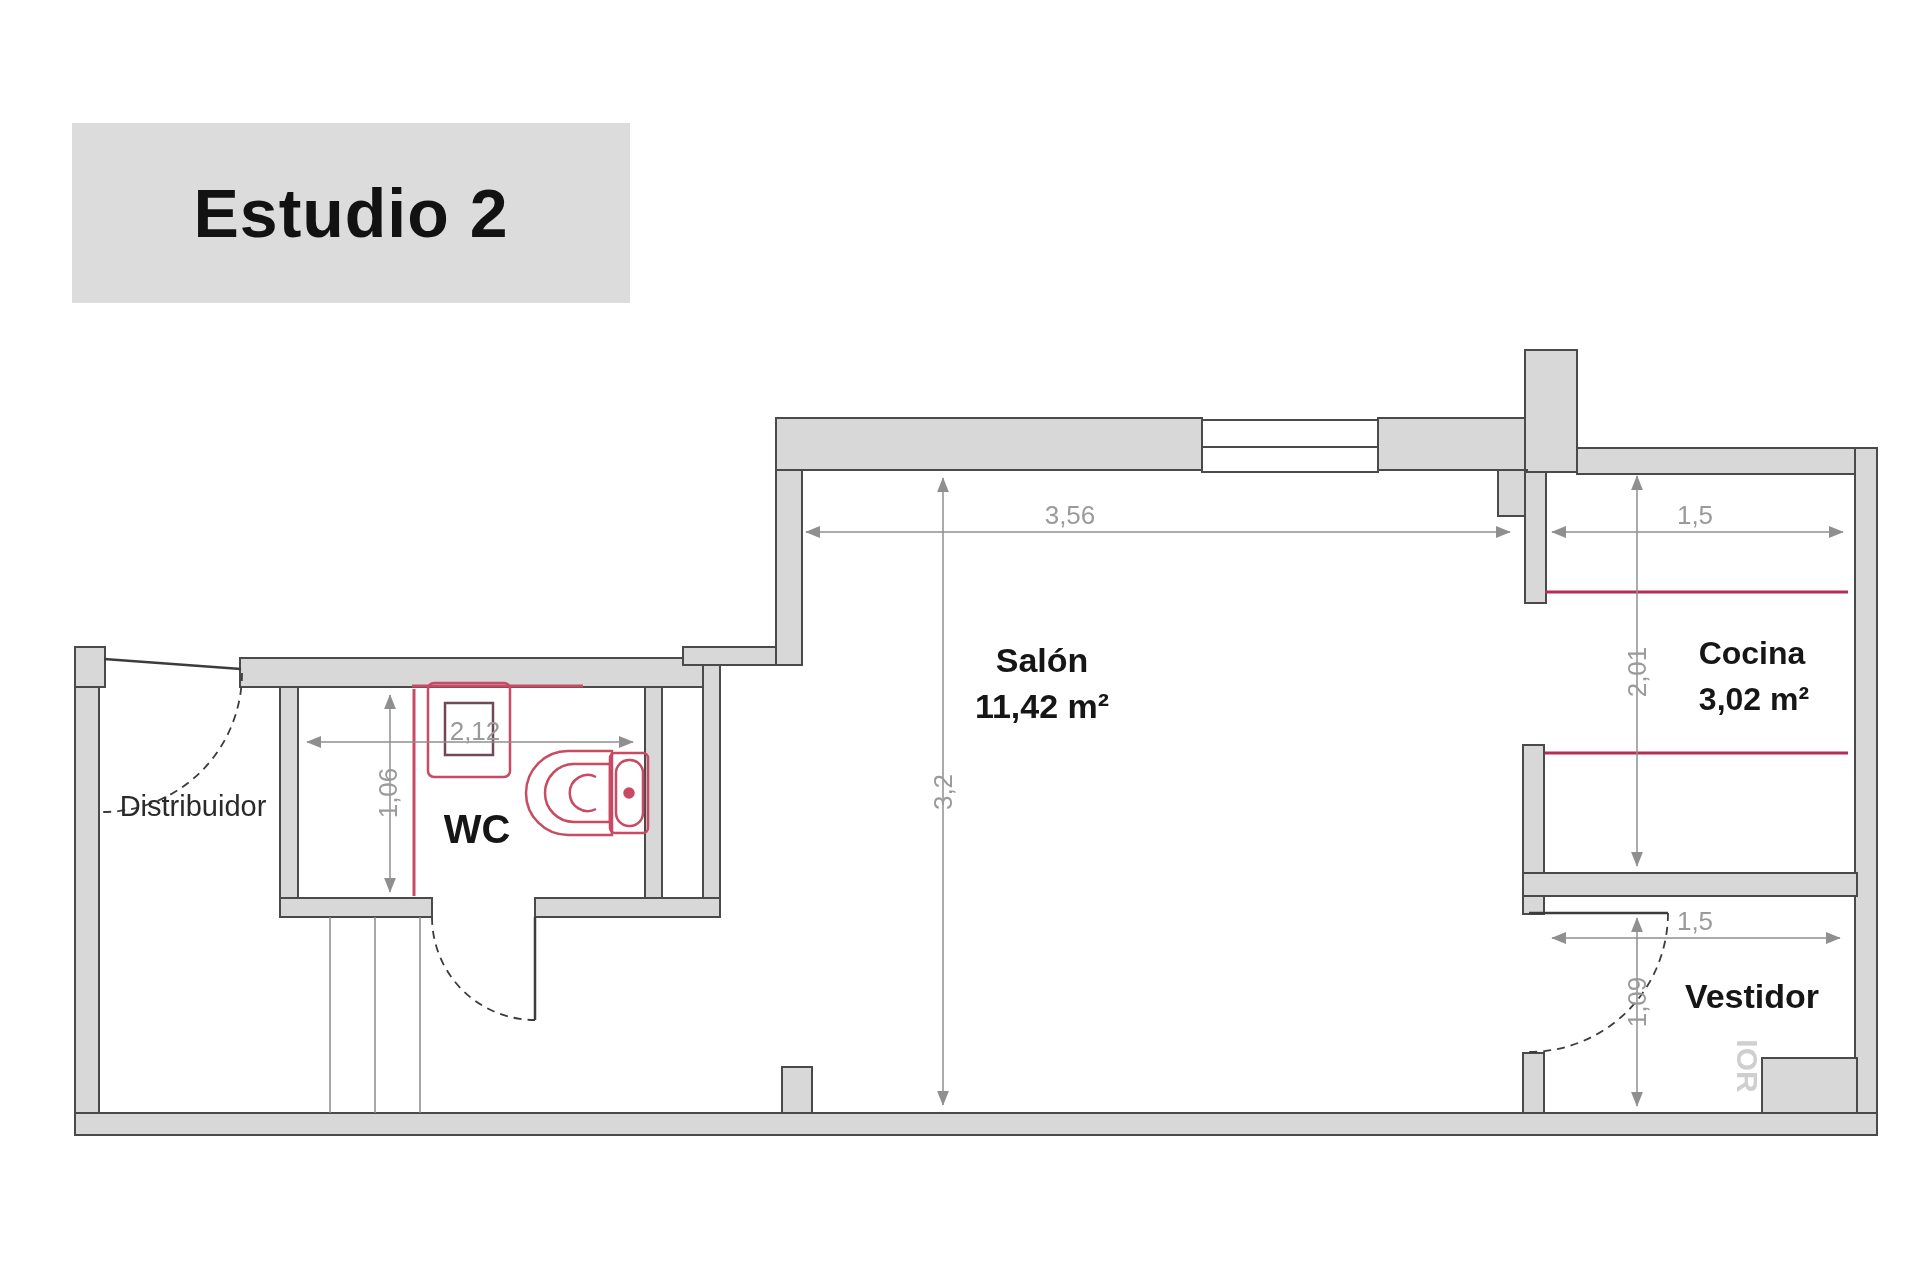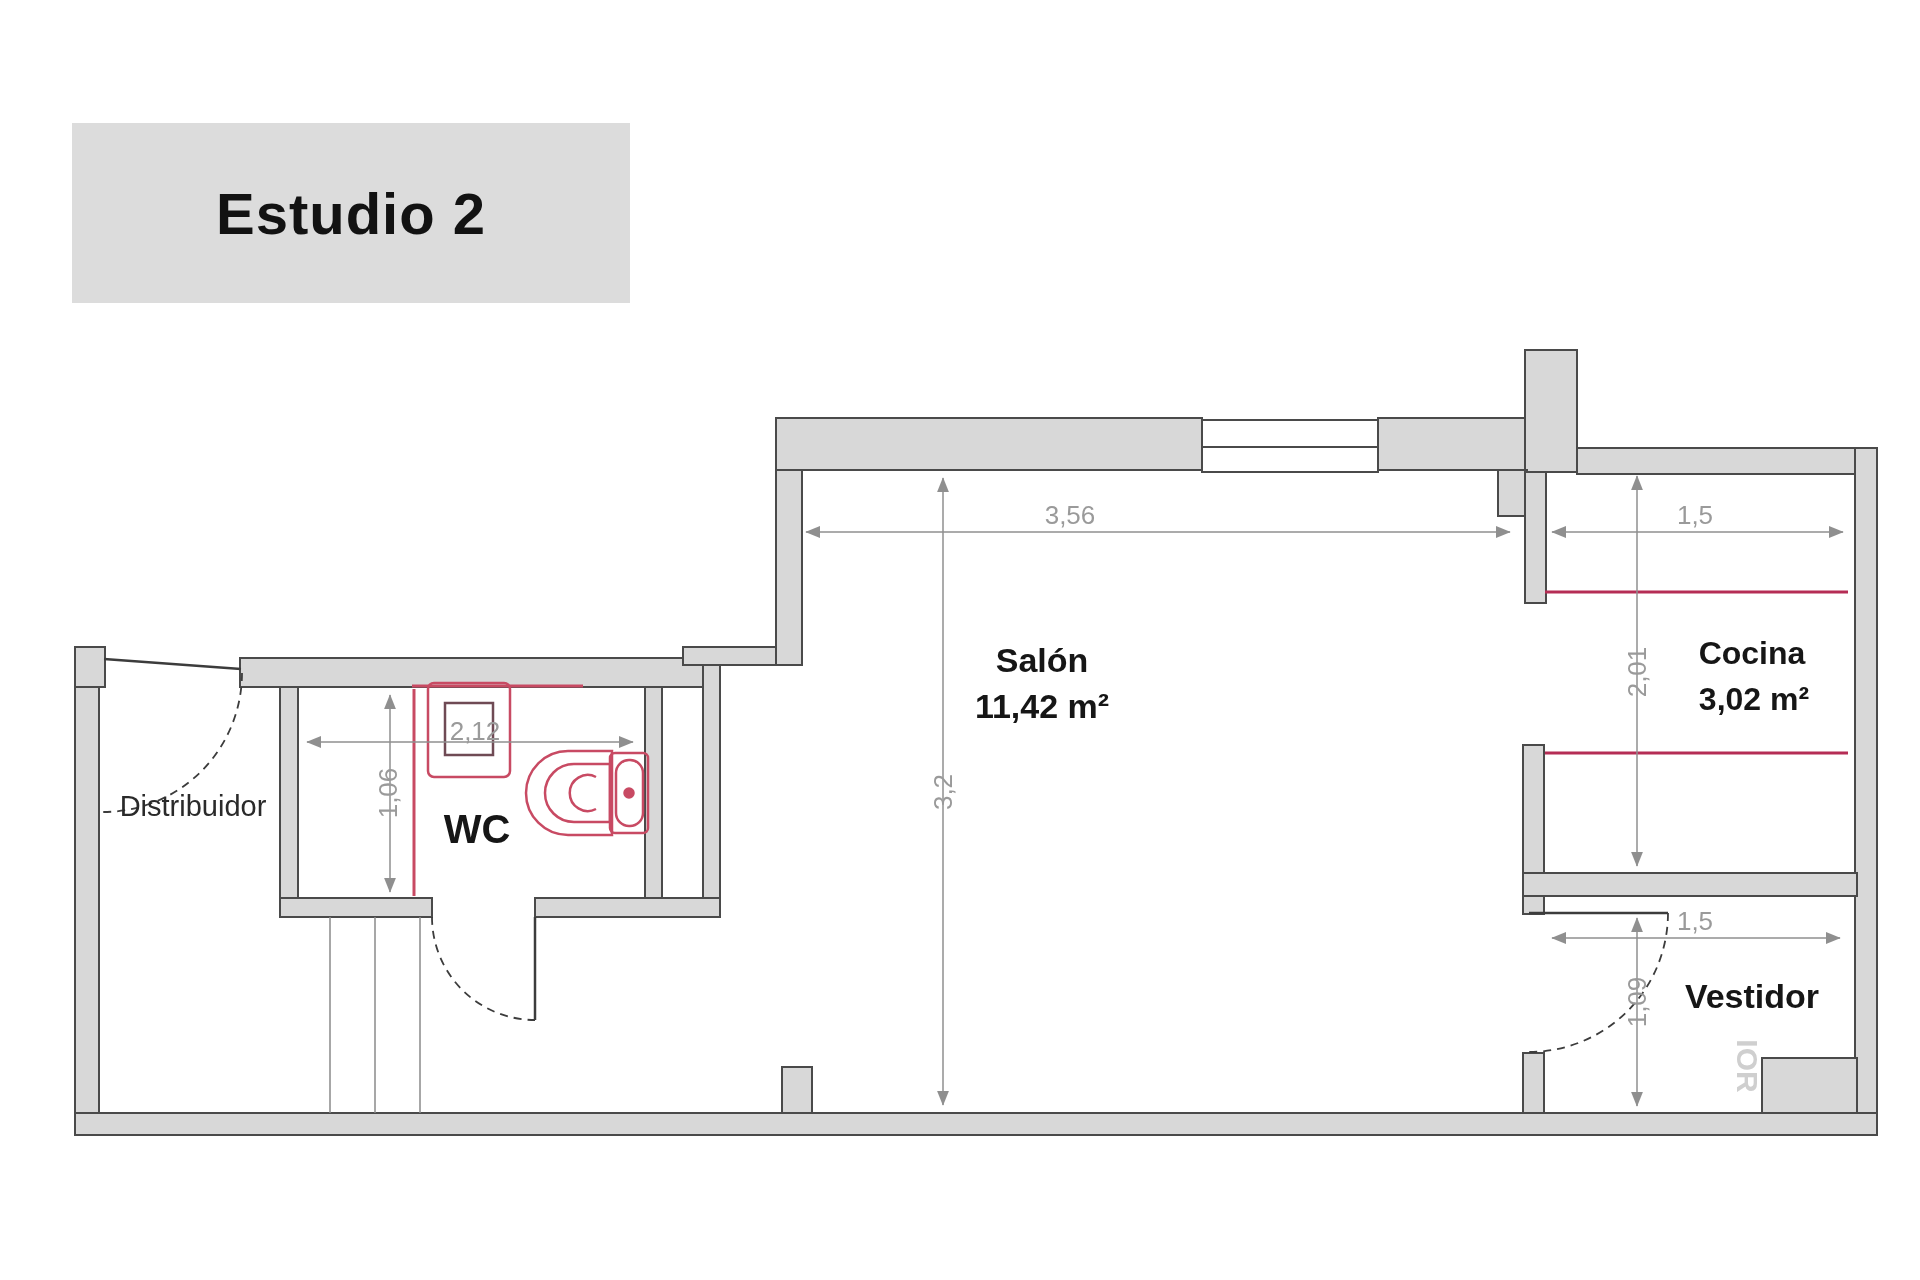--- a/index.html
+++ b/index.html
@@ -3,21 +3,21 @@
 <meta charset="utf-8">
 <style>
   html,body { margin:0; padding:0; background:#ffffff; }
   body { font-family: "Liberation Sans", sans-serif; }
   .plan-wrap { position:relative; width:1920px; height:1280px; background:#ffffff; overflow:hidden; }
   .title-box {
     position:absolute; left:72px; top:123px; width:558px; height:180px;
     background:#dcdcdc; display:flex; align-items:center; justify-content:center;
   }
   .title-box .title-text {
-    font-size:58px; font-weight:bold; color:#121212; letter-spacing:1px;
+    font-size:68px; font-weight:bold; color:#121212; letter-spacing:1px;
     font-family:"Liberation Sans", sans-serif;
   }
   svg.floorplan { position:absolute; left:0; top:0; }
   svg text { font-family:"Liberation Sans", sans-serif; }
   .room-label { font-weight:bold; fill:#161616; }
   .dim-label { fill:#9a9a9a; }
   .hall-label { fill:#2a2a2a; }
   .watermark { fill:#cfcfcf; font-weight:bold; }
 </style>
 </head>

